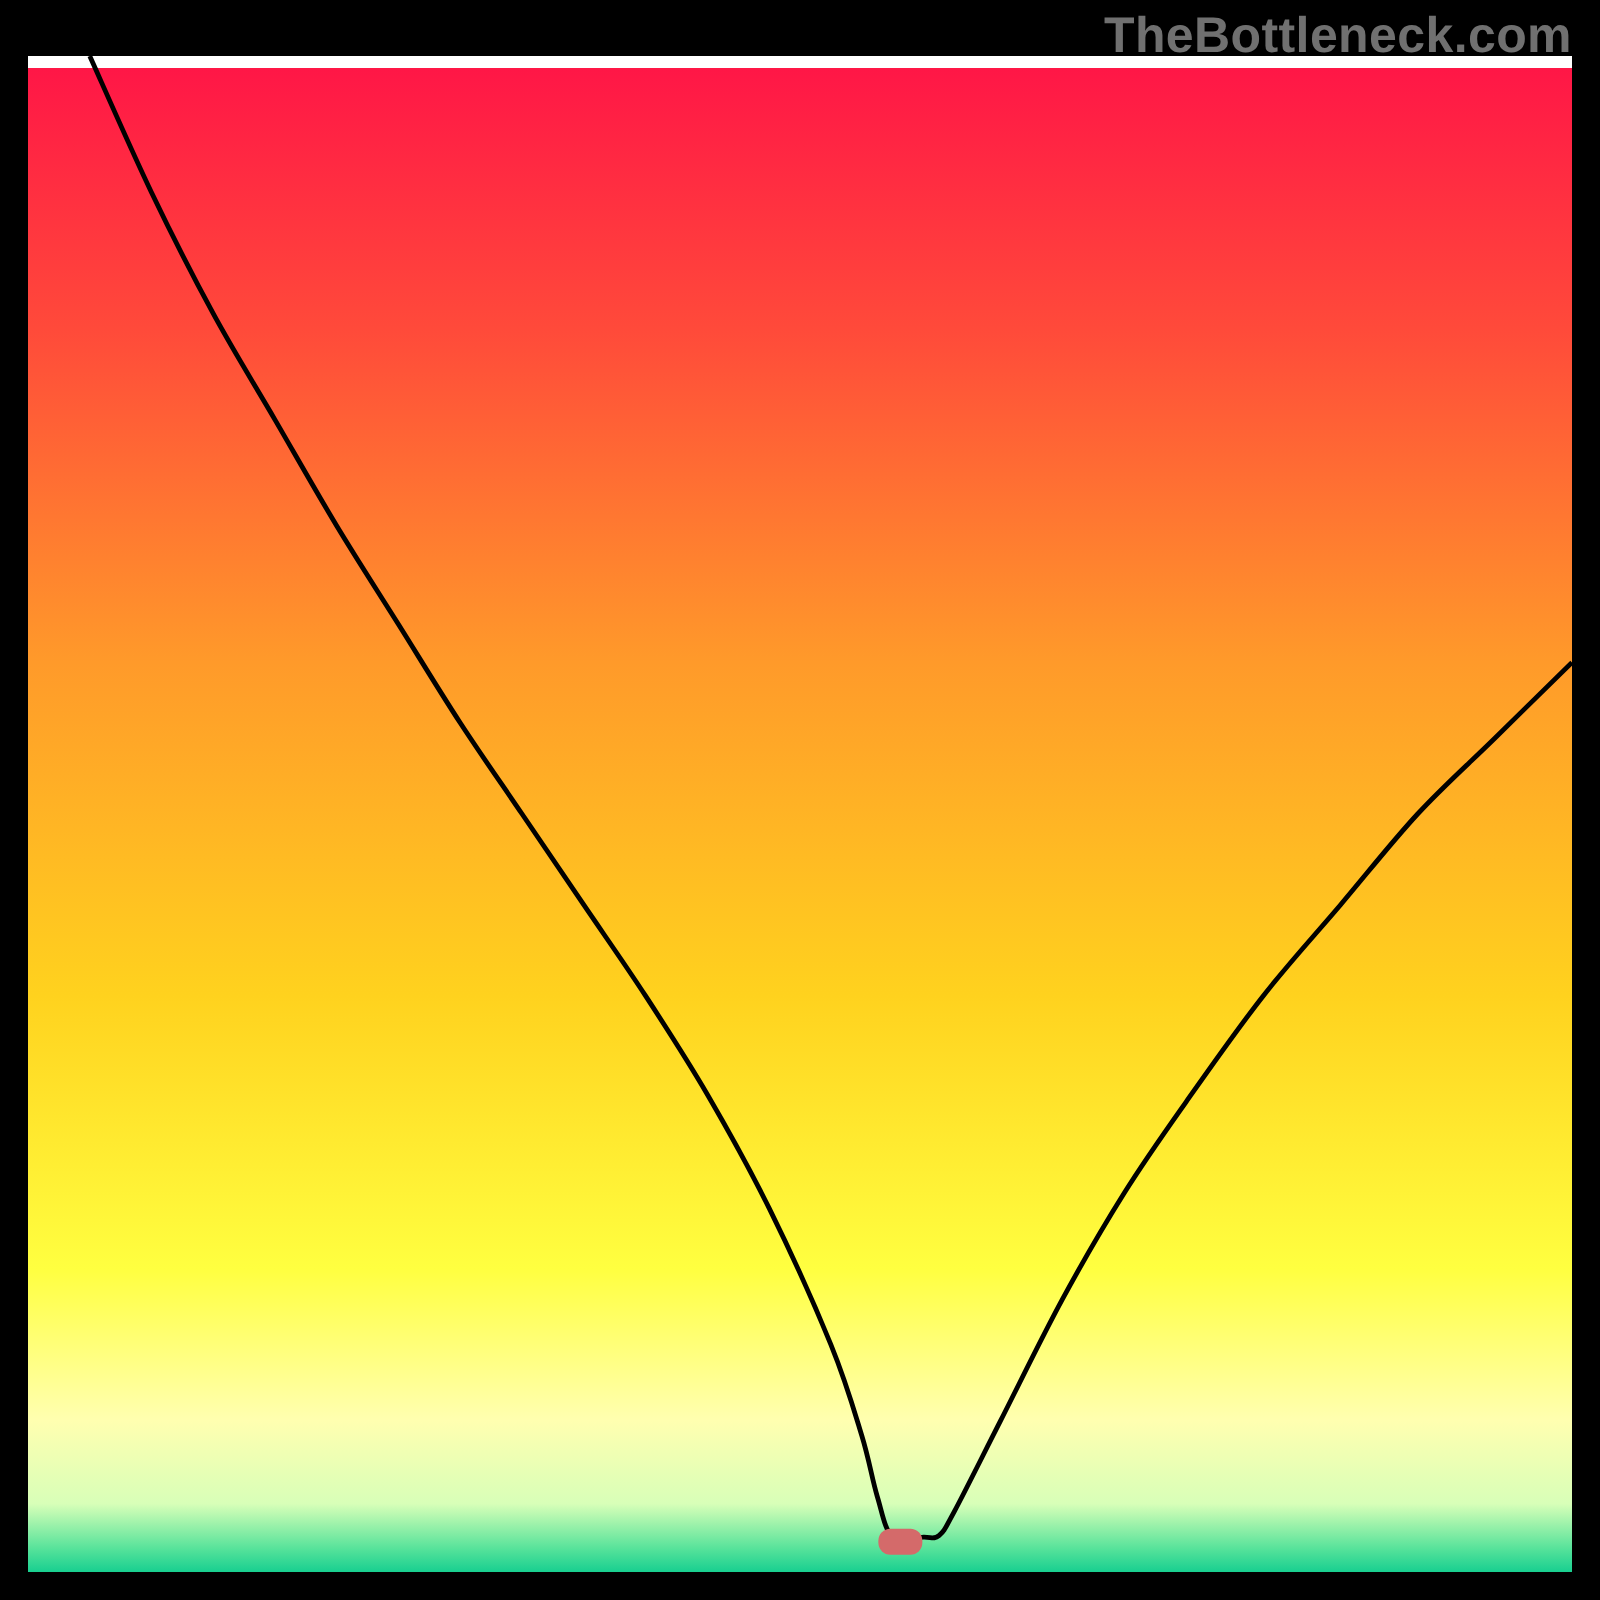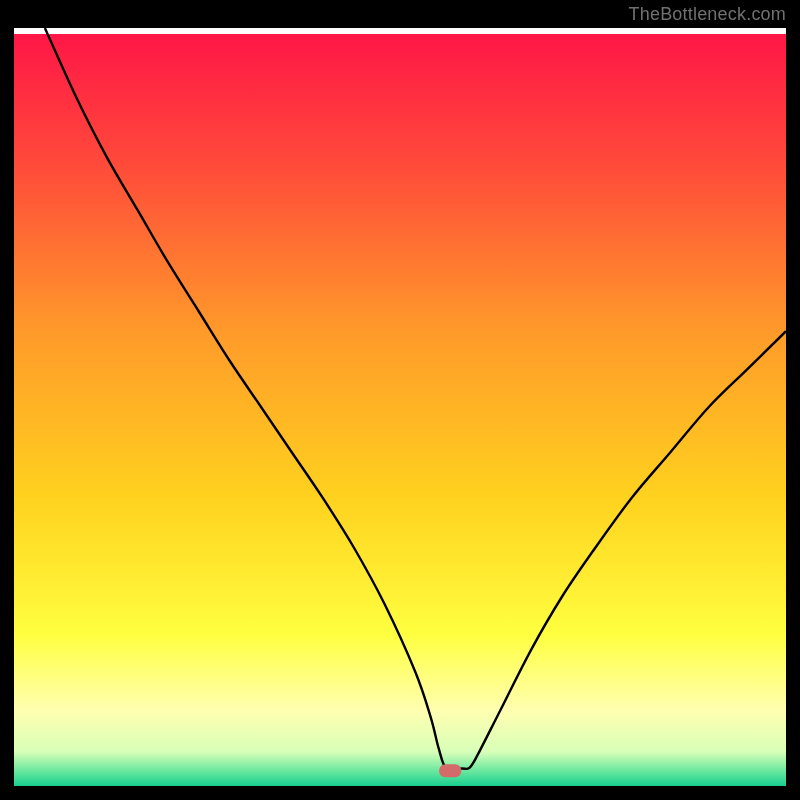--- a/index.html
+++ b/index.html
@@ -24,22 +24,22 @@
     left: 0;
     top: 0;
     width: 772px;
     height: 758px;
   }
   .watermark {
     position: absolute;
     top: 4px;
     right: 14px;
     color: #707070;
-    font-size: 18px;
-    font-weight: 400;
+    font-size: 25px;
+    font-weight: 700;
     letter-spacing: 0.2px;
   }
 </style>
 </head>
 <body>
 
 <div class="watermark">TheBottleneck.com</div>
 
 <div class="frame">
   <svg class="plot" viewBox="0 0 772 758" preserveAspectRatio="none">

